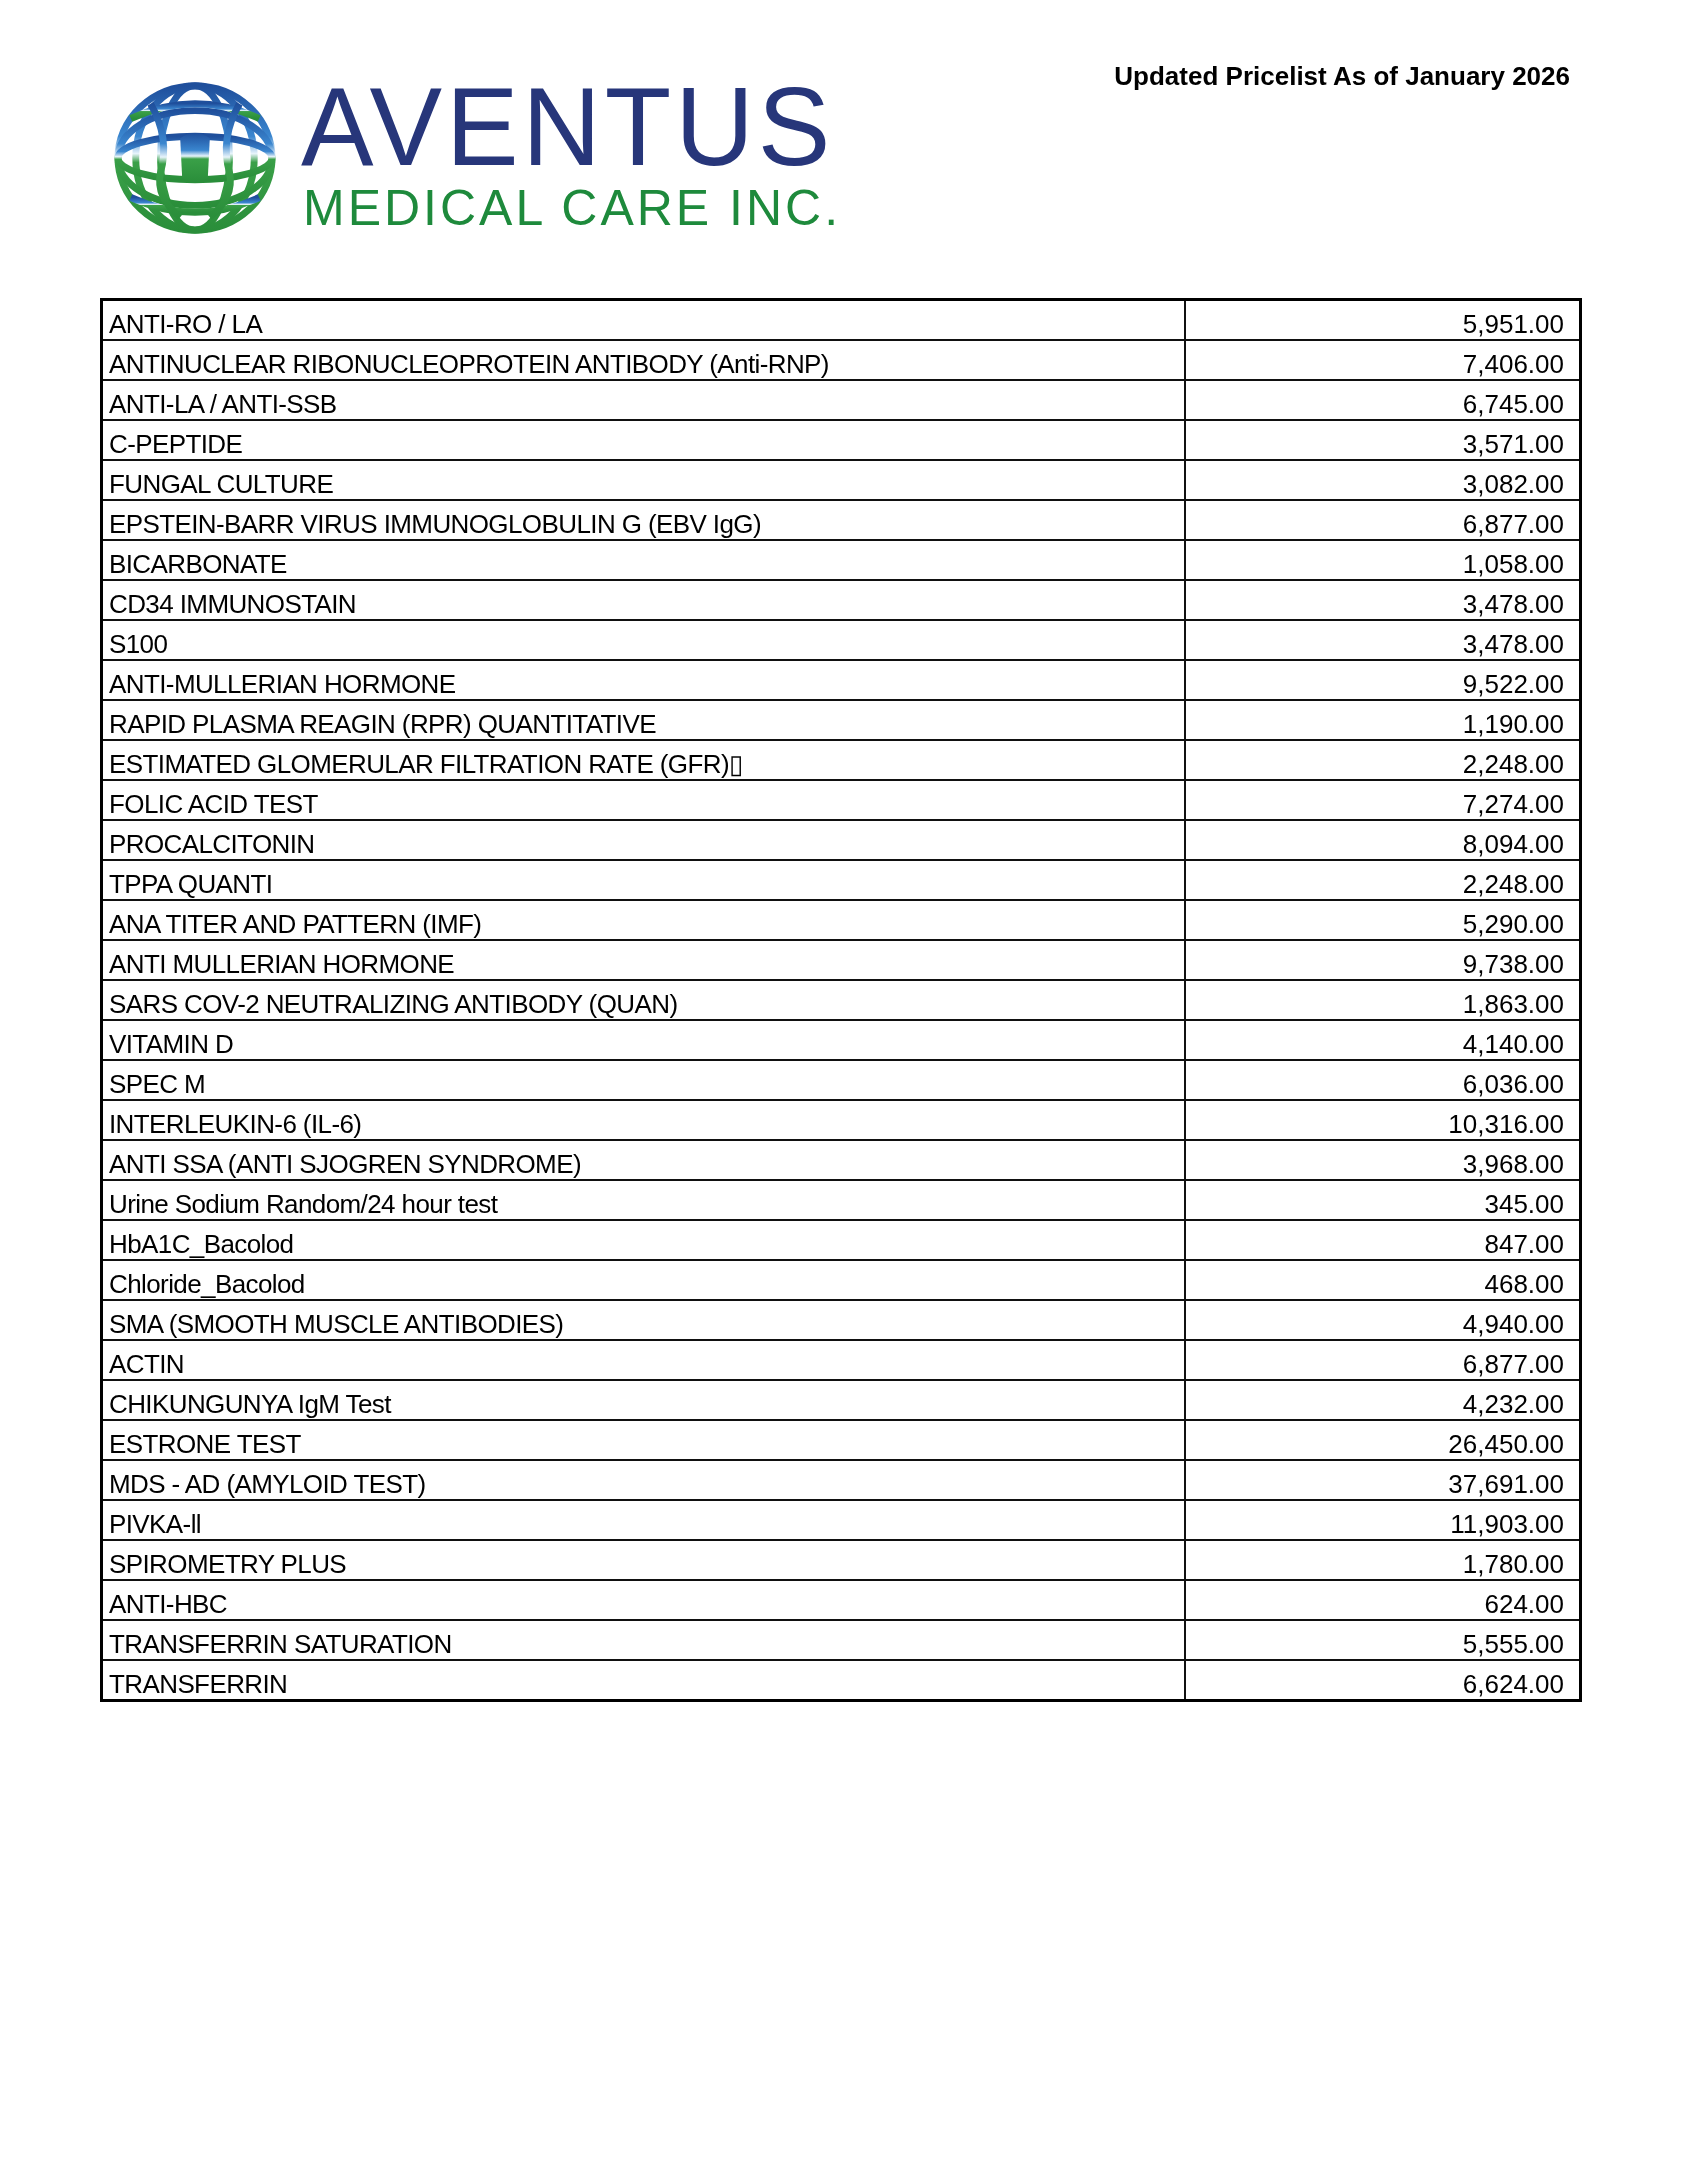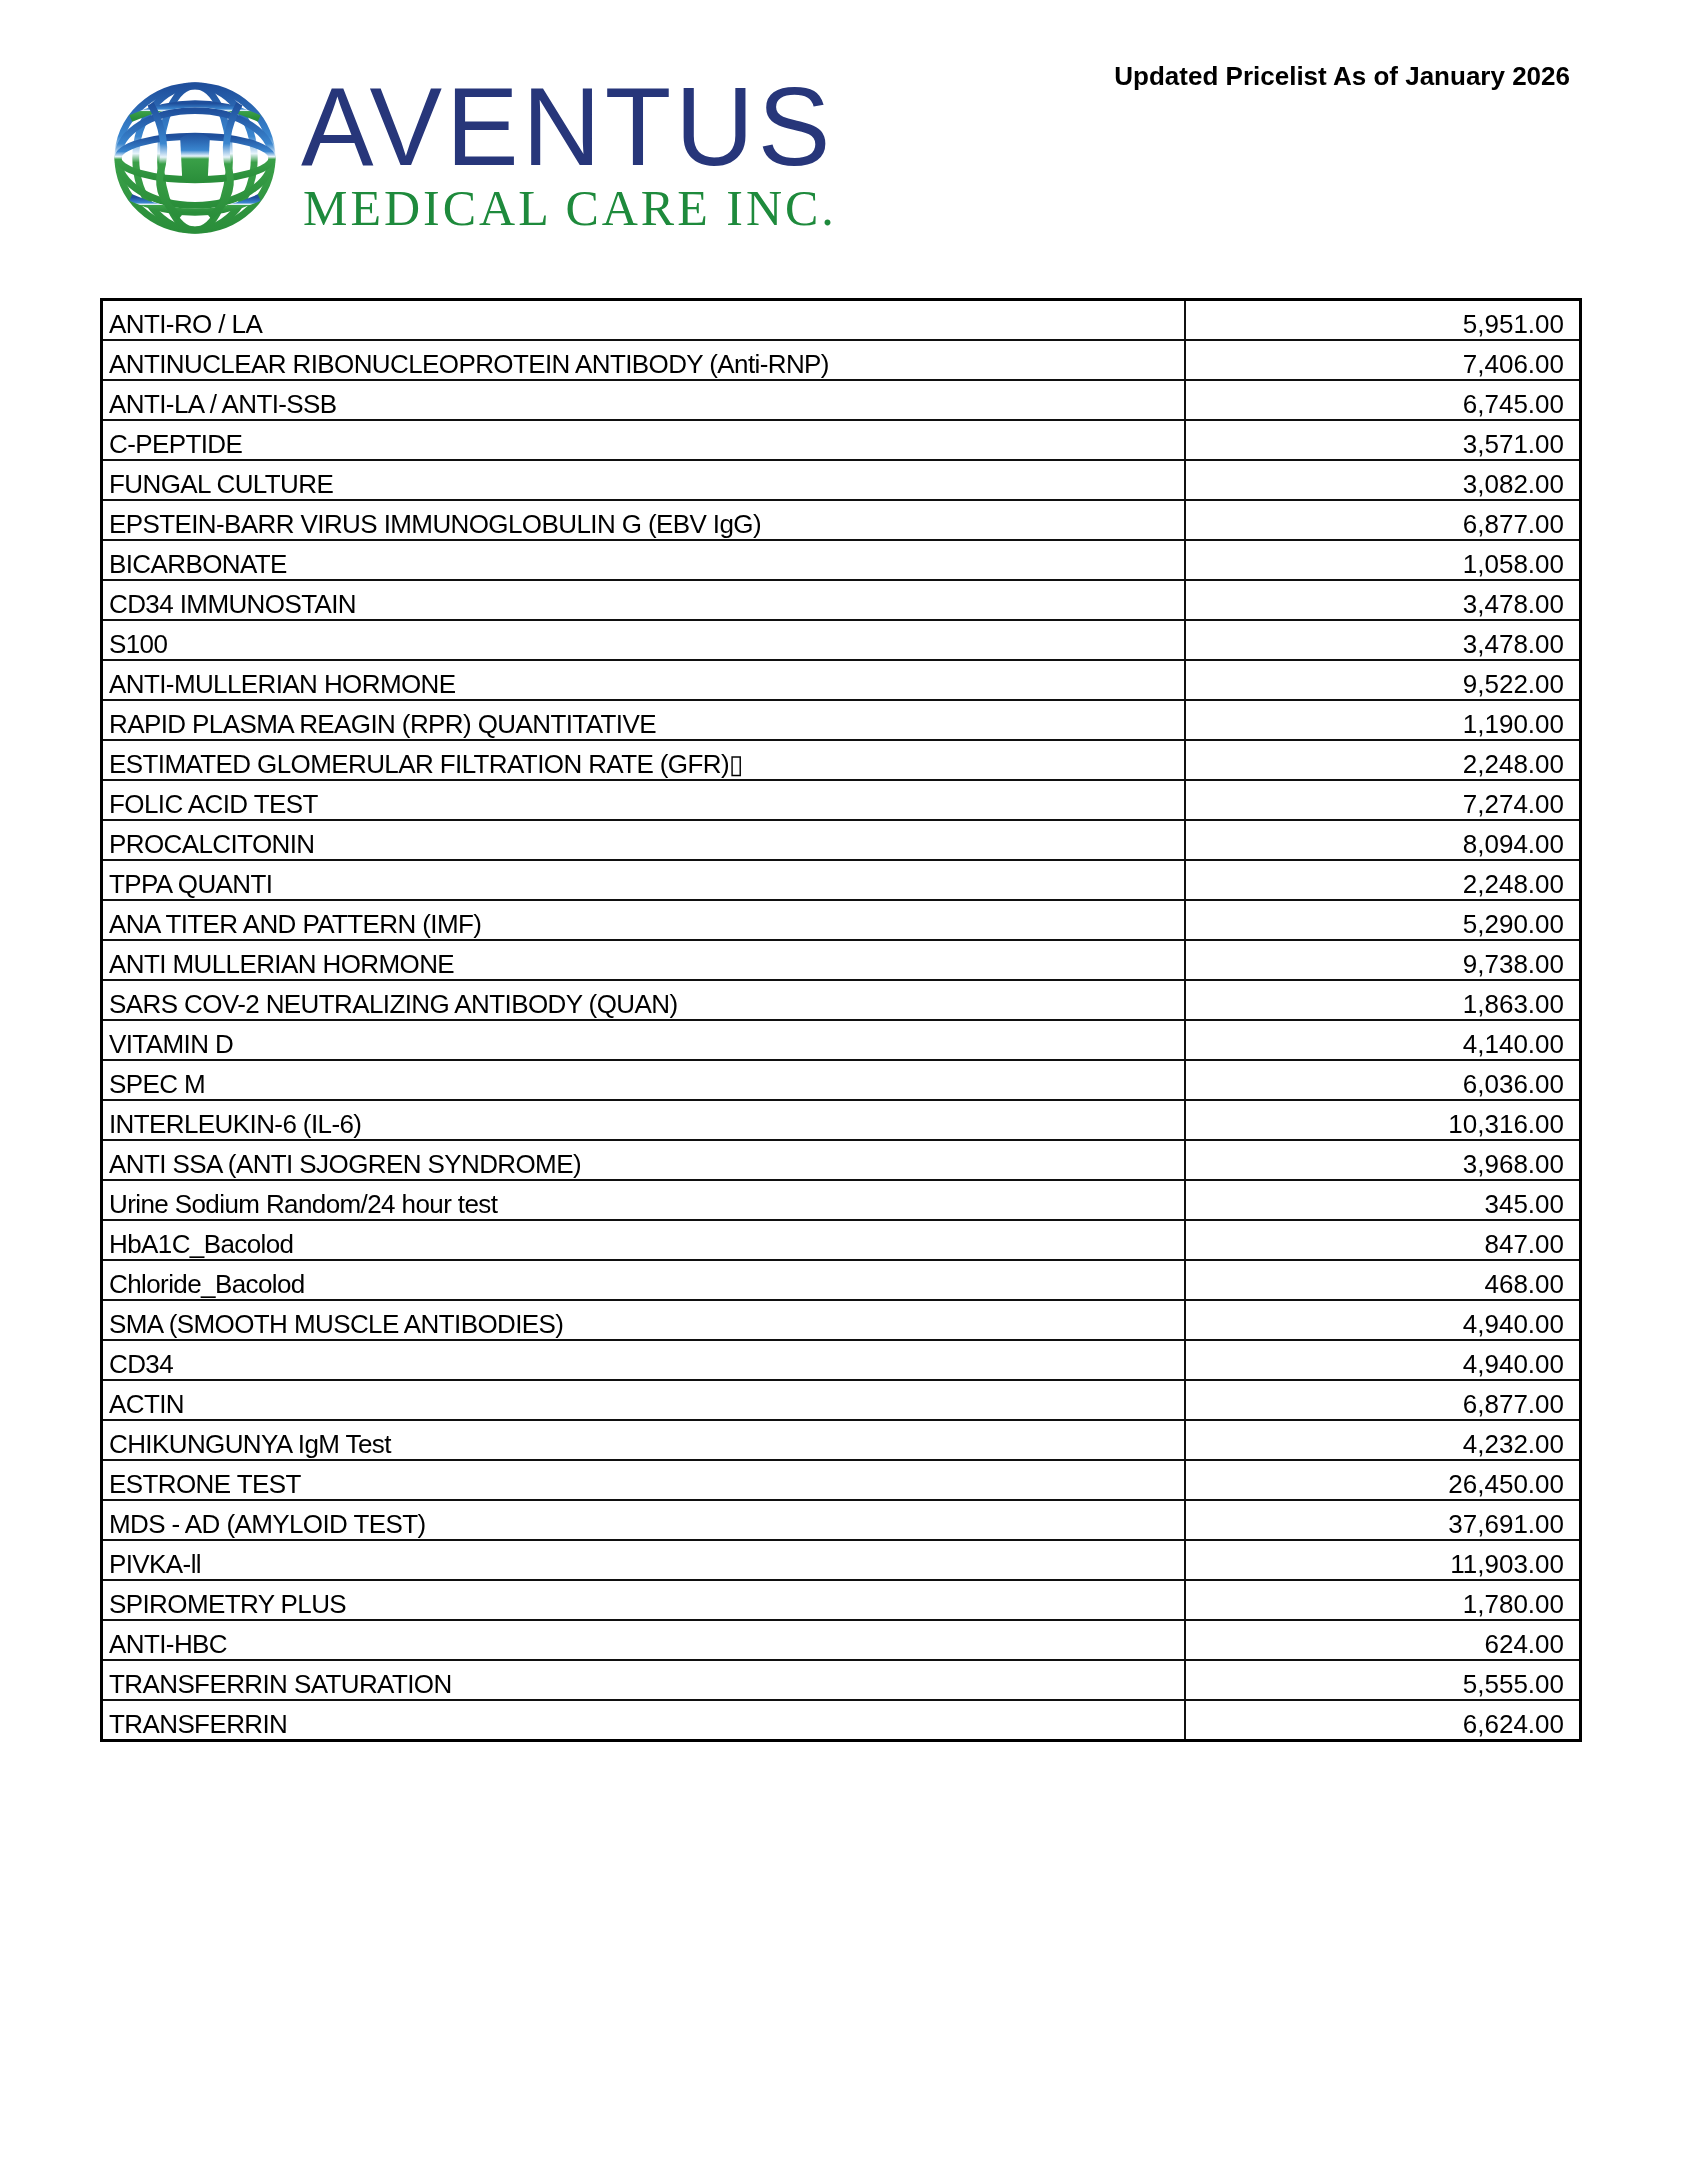--- a/index.html
+++ b/index.html
@@ -14,21 +14,21 @@
 
   .logo { position: absolute; left: 107px; top: 74px; width: 782px; height: 168px; text-align: center; }
   .logo-emblem { position: absolute; left: 4px; top: 5px; width: 168px; height: 158px; }
   .logo-name {
     position: absolute; left: 194px; top: -2px; font-size: 111px; line-height: 1;
     font-family: "Liberation Sans", sans-serif; font-weight: normal;
     letter-spacing: 4px; transform: scaleX(0.98); transform-origin: left top;
   }
   .logo-sub {
     position: absolute; left: 196px; top: 109px; font-size: 50px; line-height: 1;
-    font-family: Liberation Serif, serif; letter-spacing: 3px;
+    font-family: Liberation Sans, sans-serif; letter-spacing: 3px;
   }
 
   .price-table {
     position: absolute; left: 100px; top: 298px; width: 1482px;
     border-collapse: collapse; border: 3px solid #000;
     font-family: "Liberation Sans", sans-serif;
   }
   .price-table td {
     border: 2px solid #111; height: 36px; padding: 0 6px; font-size: 26px;
     line-height: 1; vertical-align: bottom; padding-bottom: 2px; white-space: nowrap;
@@ -170,24 +170,20 @@
       </tr>
       <tr>
         <td class="name">Chloride_Bacolod</td>
         <td class="price">468.00</td>
       </tr>
       <tr>
         <td class="name">SMA (SMOOTH MUSCLE ANTIBODIES)</td>
         <td class="price">4,940.00</td>
       </tr>
       <tr>
-        <td class="name">CD34</td>
-        <td class="price">4,940.00</td>
-      </tr>
-      <tr>
         <td class="name">ACTIN</td>
         <td class="price">6,877.00</td>
       </tr>
       <tr>
         <td class="name">CHIKUNGUNYA IgM Test</td>
         <td class="price">4,232.00</td>
       </tr>
       <tr>
         <td class="name">ESTRONE TEST</td>
         <td class="price">26,450.00</td>

